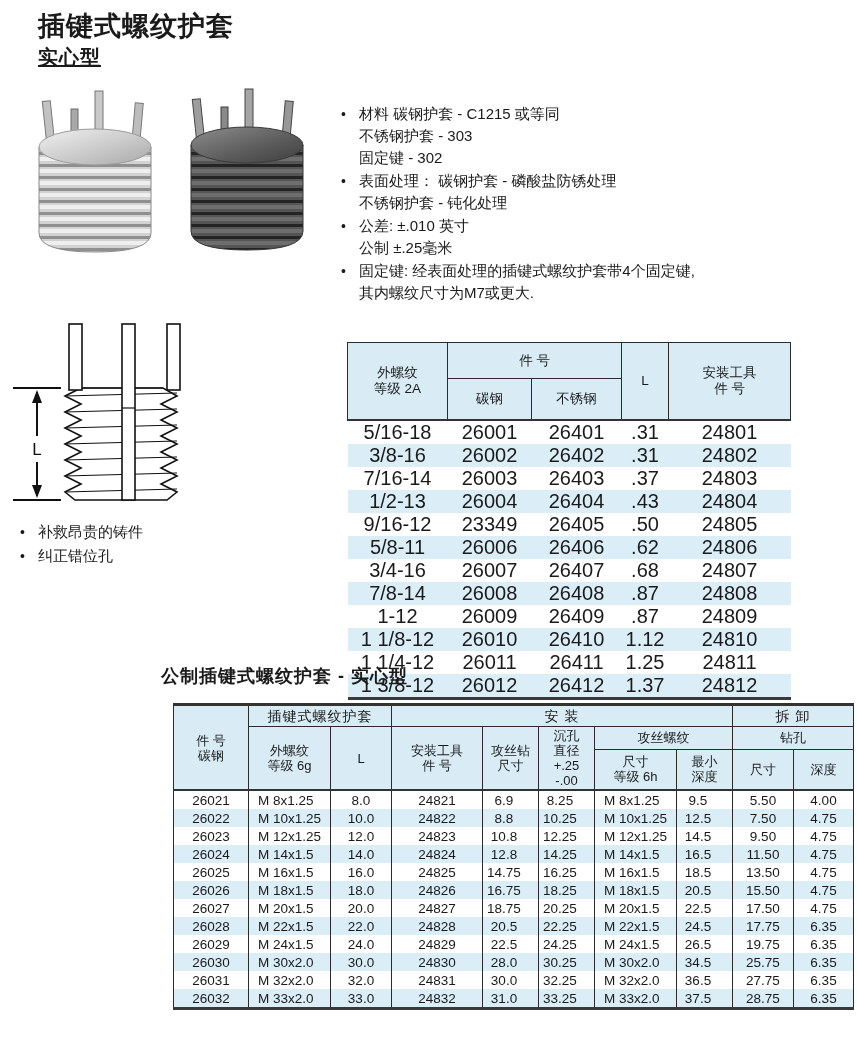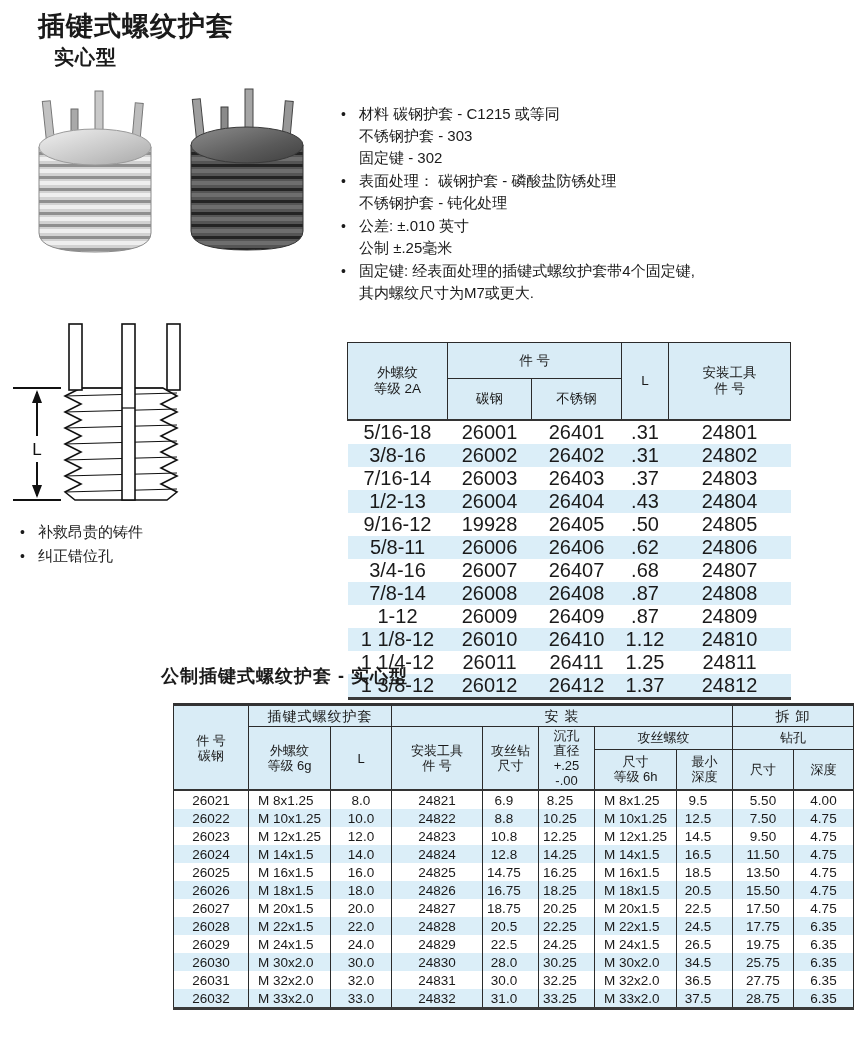--- a/index.html
+++ b/index.html
@@ -38,21 +38,21 @@
   .metric td.c1,.metric td.c6{text-align:left;padding-left:9px;}
   .metric td.c4,.metric td.c5,.metric td.c7{text-align:center;padding-right:13px;}
   .note{font-size:10px;}
 </style>
 </head>
 <body>
 
 <div id="page">
 
   <div class="abs h1" style="left:38px;top:8px;">插键式螺纹护套</div>
-  <div class="abs h2" style="left:54px;top:44px;">实心型</div>
+  <div class="abs h2" style="left:38px;top:44px;text-decoration:underline;">实心型</div>
 
   <svg class="abs" style="left:15px;top:85px;" width="300" height="192" viewBox="0 0 300 192">
     <defs>
       <pattern id="ribL" patternUnits="userSpaceOnUse" width="10" height="12">
         <rect x="0" y="0" width="10" height="12" fill="#d2d2d2"></rect>
         <rect x="0" y="0" width="10" height="4" fill="#efefef"></rect>
         <rect x="0" y="7" width="10" height="3" fill="#8f8f8f"></rect>
       </pattern>
       <pattern id="ribD" patternUnits="userSpaceOnUse" width="10" height="12">
         <rect x="0" y="0" width="10" height="12" fill="#555"></rect>
@@ -191,21 +191,21 @@
           </tr>
           <tr class="alt">
             <td class="c0">1/2-13</td>
             <td class="c1">26004</td>
             <td class="c2">26404</td>
             <td class="c3">.43</td>
             <td class="c4">24804</td>
           </tr>
           <tr>
             <td class="c0">9/16-12</td>
-            <td class="c1">19928</td>
+            <td class="c1">23349</td>
             <td class="c2">26405</td>
             <td class="c3">.50</td>
             <td class="c4">24805</td>
           </tr>
           <tr class="alt">
             <td class="c0">5/8-11</td>
             <td class="c1">26006</td>
             <td class="c2">26406</td>
             <td class="c3">.62</td>
             <td class="c4">24806</td>

